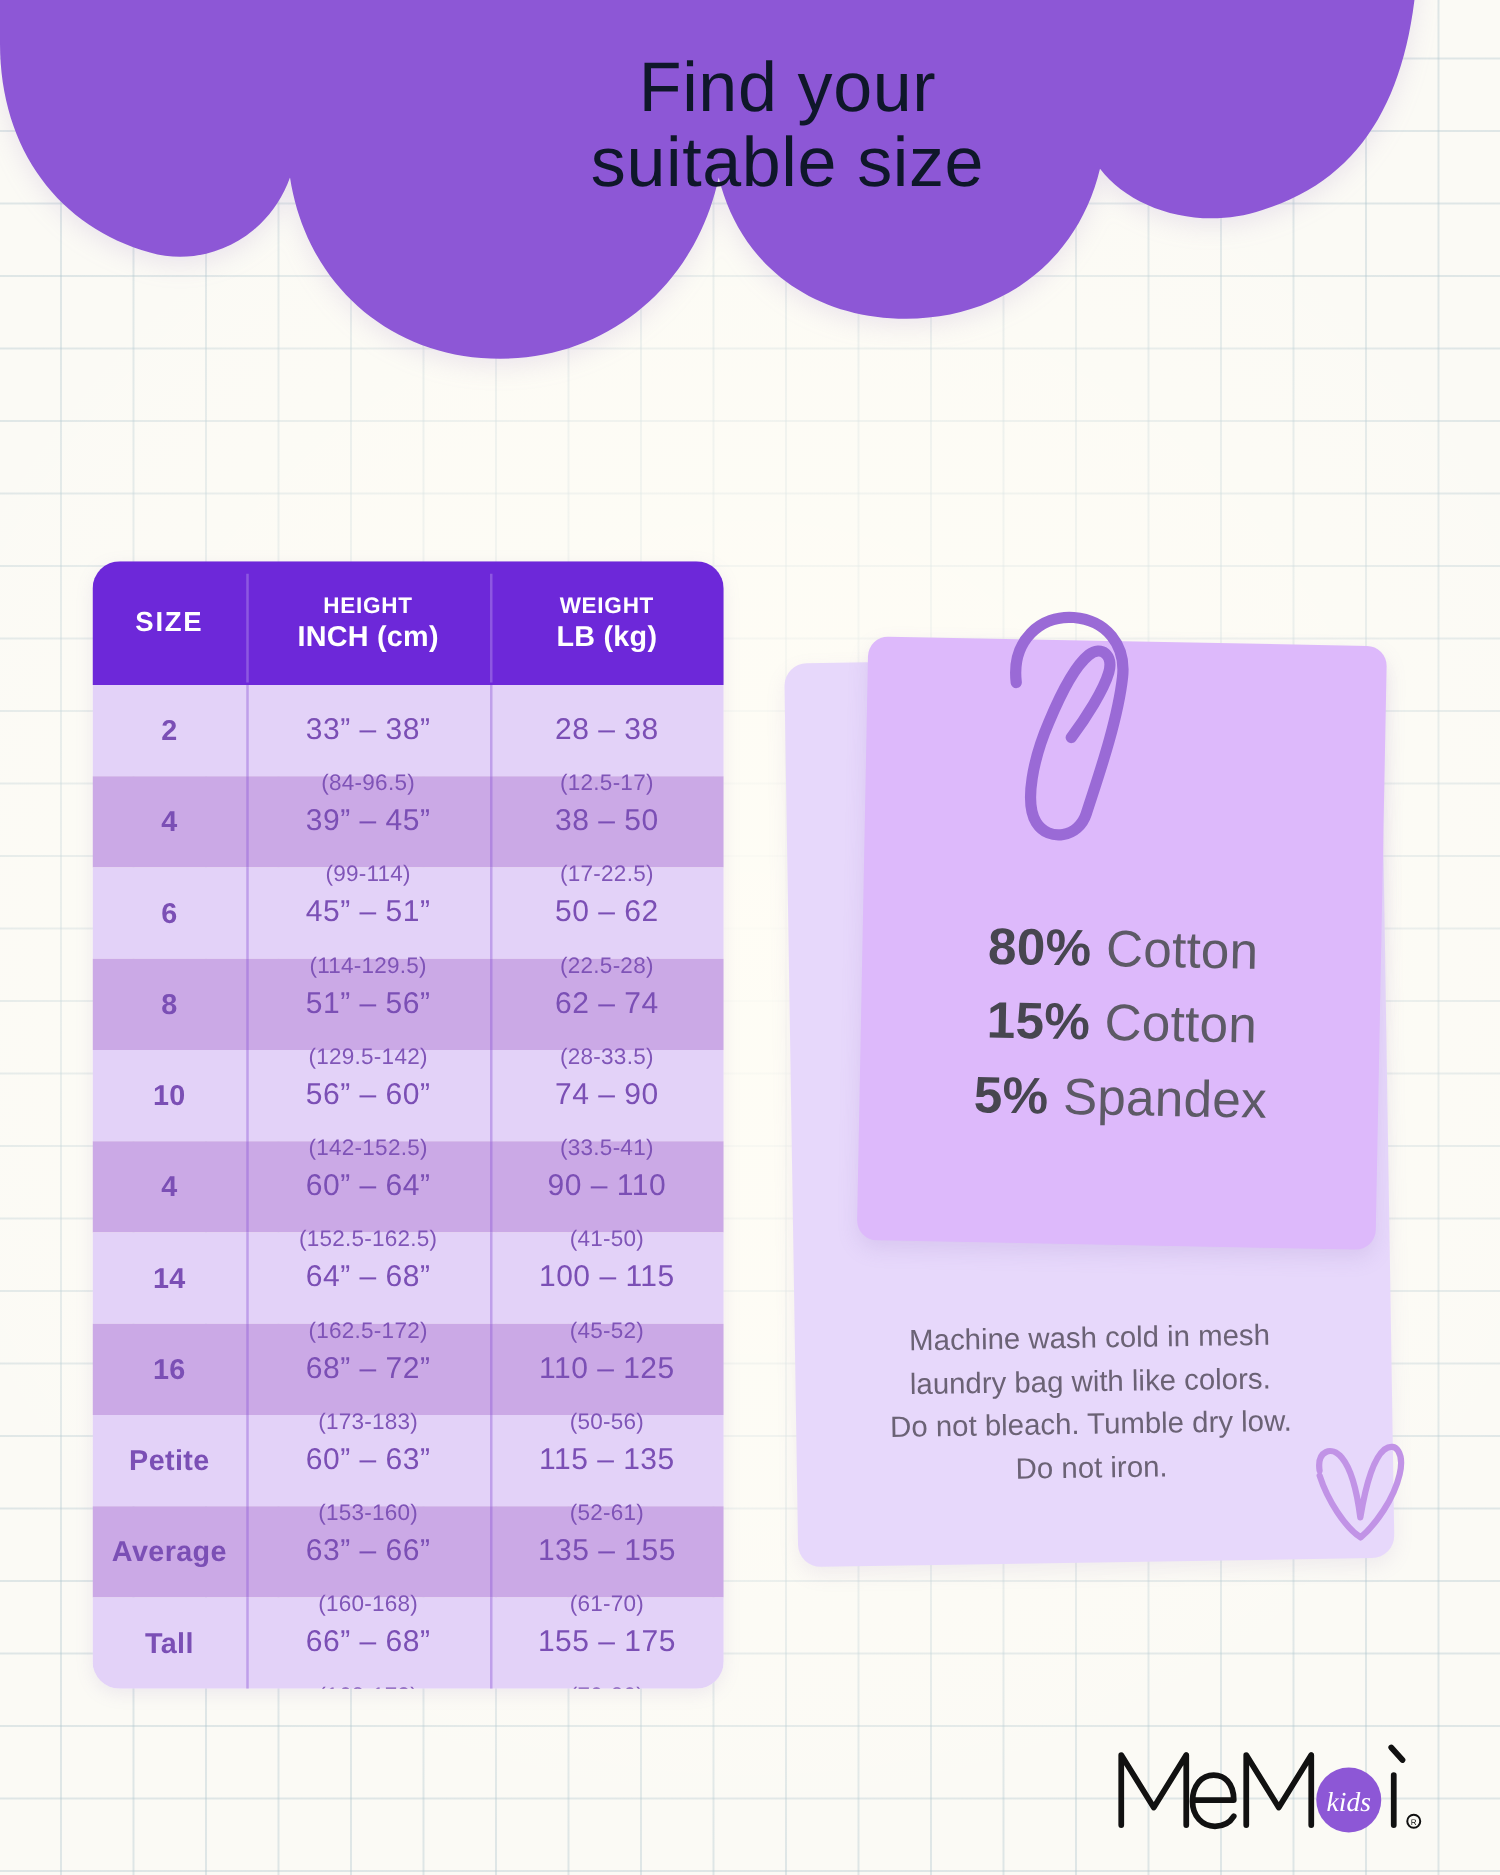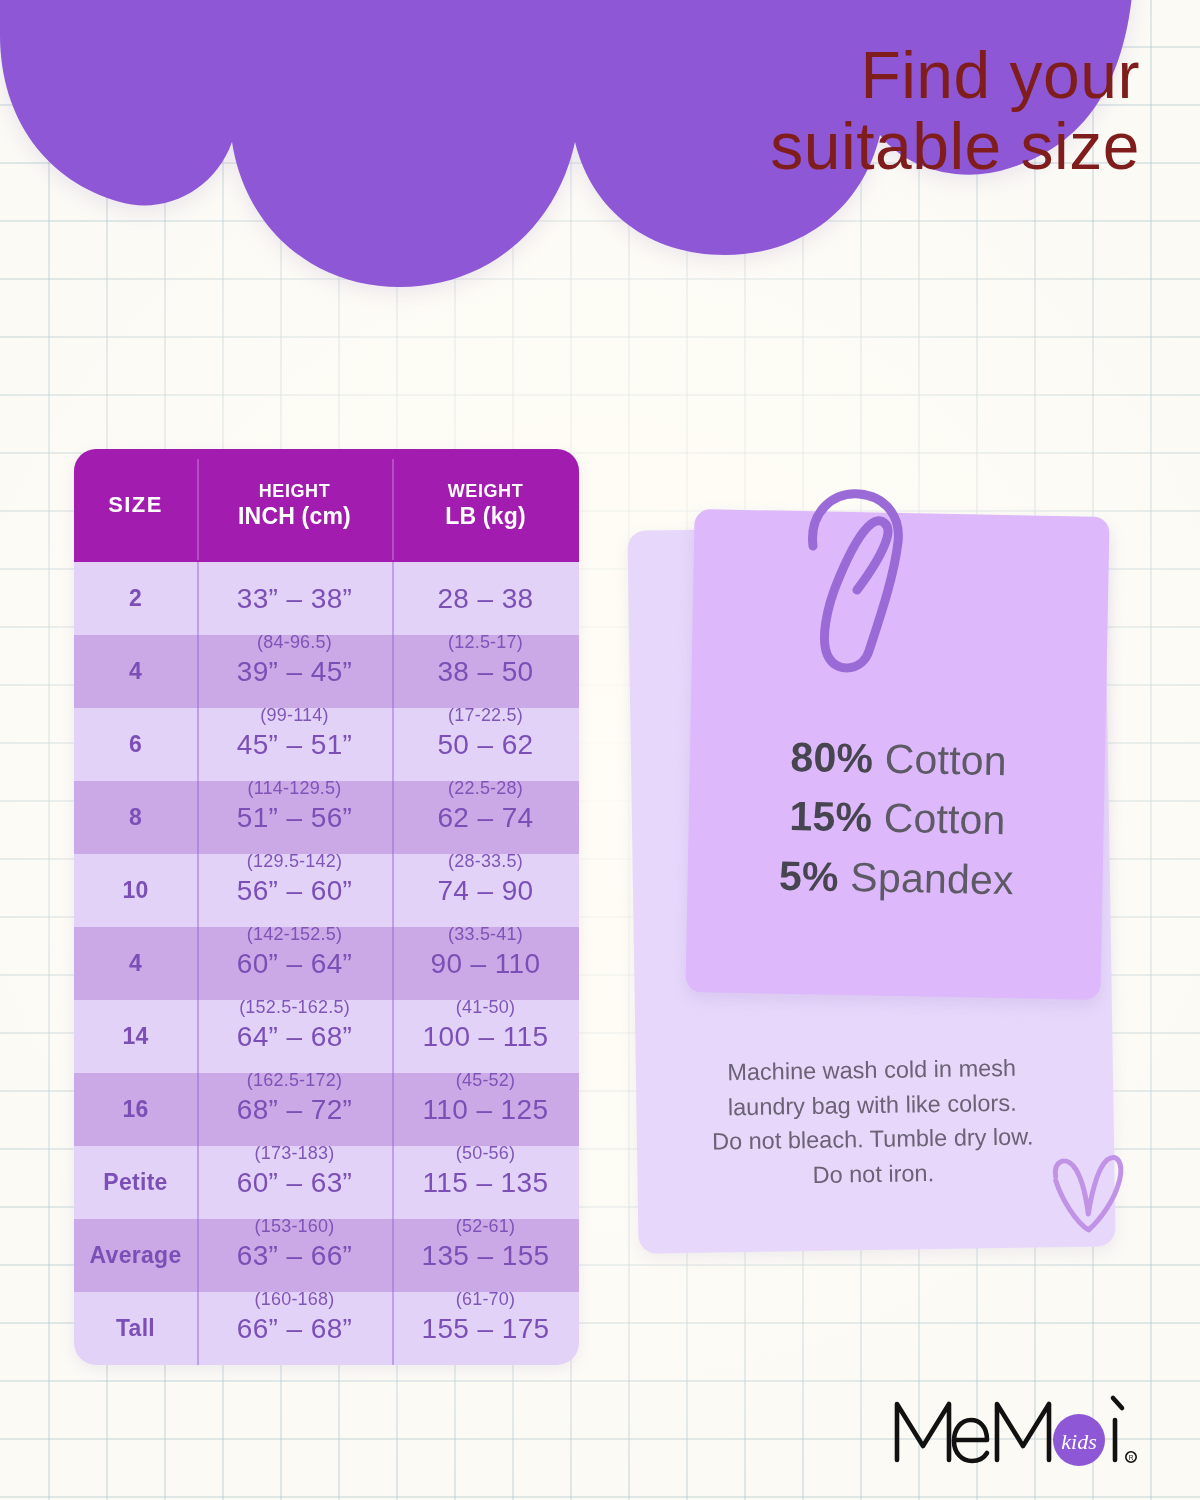--- a/index.html
+++ b/index.html
@@ -43,44 +43,44 @@
     height: 600px;
     filter: drop-shadow(0 6px 10px rgba(150,120,190,0.16));
   }
   #header-cloud svg { display: block; width: 100%; height: 100%; }
 
   #header-title {
     position: absolute;
     left: 120px;
     top: 40px;
     width: 1020px;
-    text-align: right;
-    color: #7f1d1d;
+    text-align: center;
+    color: #0f172a;
     font-family: "Liberation Sans", sans-serif;
-    font-size: 66px;
+    font-size: 56px;
     line-height: 1.07;
     font-weight: 300;
     letter-spacing: 0.5px;
     white-space: pre-line;
   }
 
   
   #size-table {
     position: absolute;
     left: 74px;
     top: 449px;
     width: 505px;
     border-radius: 22px;
     overflow: hidden;
     box-shadow: 0 4px 14px rgba(150,120,190,0.13);
   }
   .tbl-header {
     display: flex;
-    background: #a21caf;
-    height: 113px;
+    background: #6d28d9;
+    height: 99px;
   }
   .tbl-header .cell {
     display: flex;
     flex-direction: column;
     align-items: center;
     justify-content: center;
     color: #ffffff;
     position: relative;
   }
   .tbl-header .cell + .cell::before {
@@ -131,21 +131,21 @@
     width: 2px;
     background: rgba(141,87,214,0.42);
   }
   .cell-size-label {
     font-size: 23px;
     font-weight: bold;
     color: #7b4fb5;
     letter-spacing: 0.3px;
   }
   .cell-main {
-    font-size: 28px;
+    font-size: 24px;
     font-weight: 500;
     letter-spacing: 0.4px;
     line-height: 1.12;
     margin-top: 40px;
   }
   .cell-sub {
     font-size: 18px;
     font-weight: 400;
     letter-spacing: 0.2px;
     line-height: 1.2;

